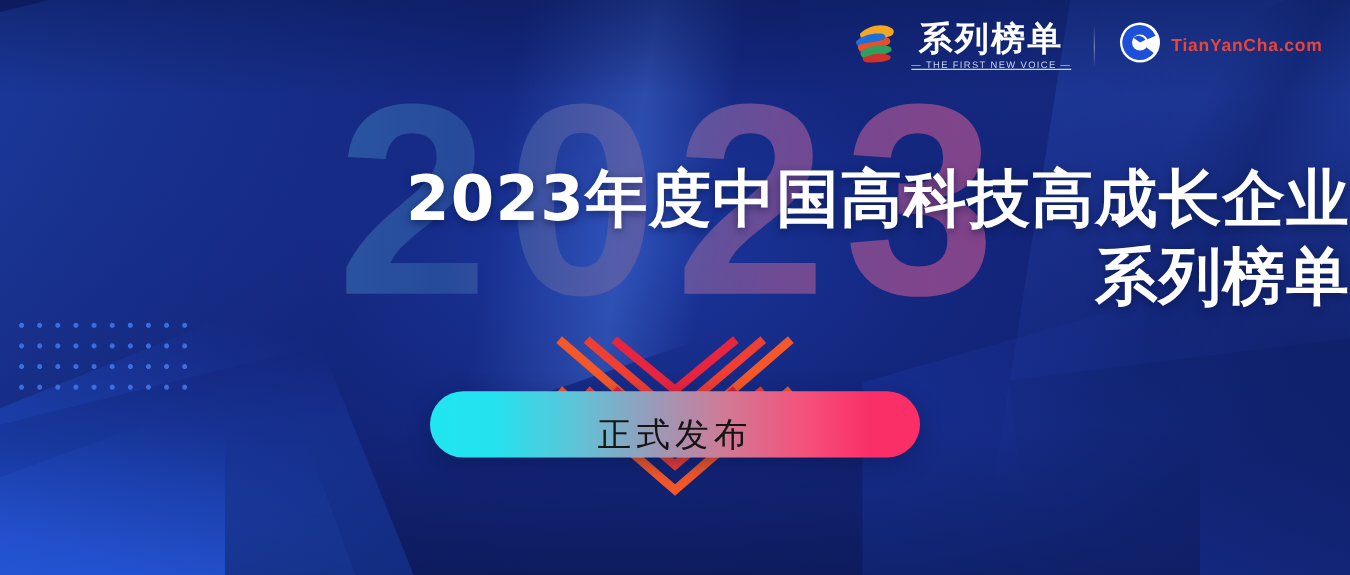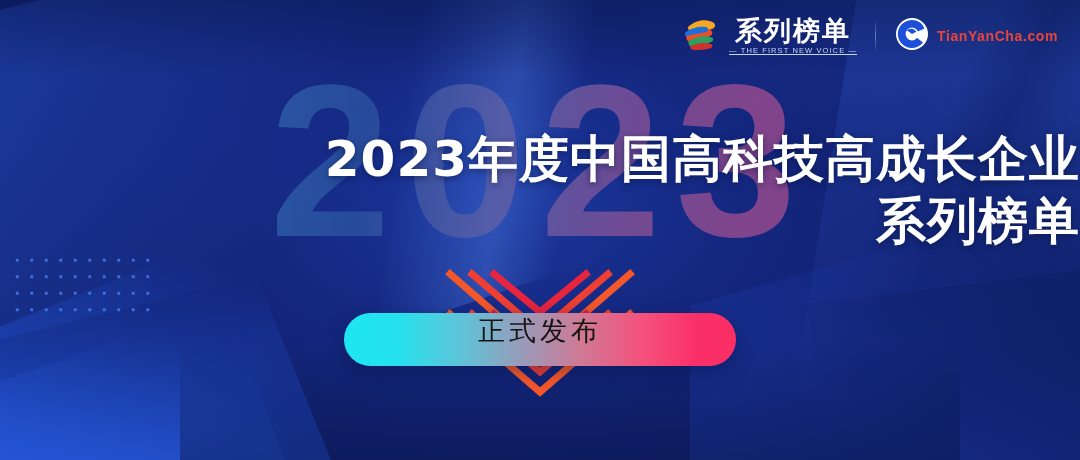--- a/index.html
+++ b/index.html
@@ -150,21 +150,21 @@
     transform:translateX(-50%);
     width:392px; height:53px;
     border-radius:27px;
     background:linear-gradient(90deg,
       #1fe6f2 0%, #24e2ee 13%,
       #5fc3d8 30%,
       #9a9ab8 46%,
       #cf7a96 60%,
       #f4527c 76%,
       #fa2f67 90%, #fb2e66 100%);
-    display:flex; align-items:flex-start; justify-content:center;
+    display:flex; align-items:flex-end; justify-content:center;
     box-shadow:0 5px 18px rgba(6,16,60,.38);
   }
   #release-pill .pill-text {
     font-family:"DejaVu Sans","Liberation Sans",sans-serif;
     font-size:27px;
     font-weight:normal;
     color:#151515;
     letter-spacing:4px;
   }
 

